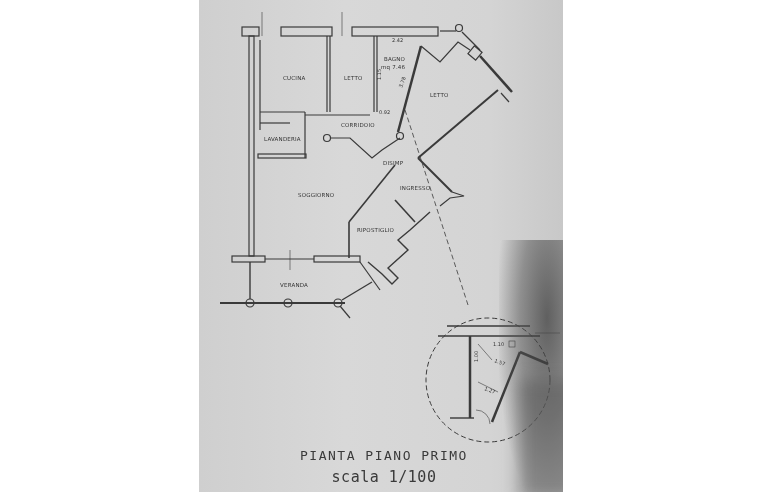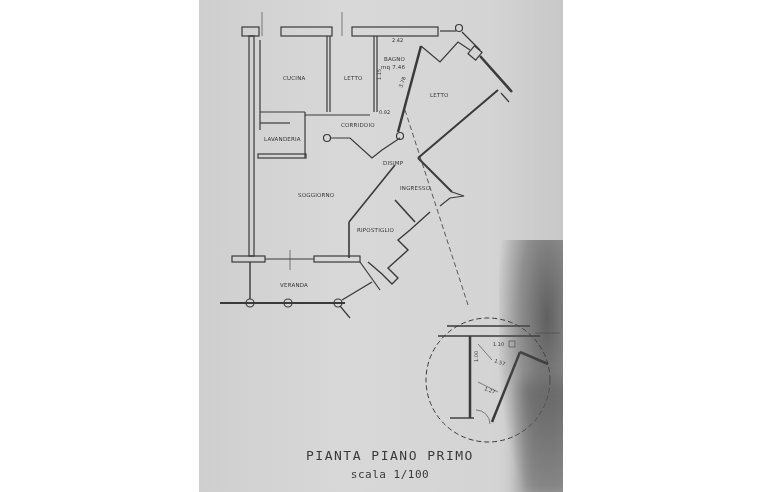--- a/index.html
+++ b/index.html
@@ -5,23 +5,23 @@
   html,body{margin:0;padding:0;background:#ffffff;}
   body{width:764px;height:492px;position:relative;overflow:hidden;font-family:"DejaVu Sans",sans-serif;}
   .paper{position:absolute;left:199px;top:0;width:364px;height:492px;
     background:linear-gradient(90deg,#cfcfcf 0%,#d8d8d8 40%,#d4d4d4 80%,#c8c8c8 100%);overflow:hidden;}
   .shadow{position:absolute;left:300px;top:240px;width:80px;height:260px;
     background:radial-gradient(ellipse at 60% 30%, rgba(60,60,60,0.75) 0%, rgba(80,80,80,0.5) 40%, rgba(120,120,120,0) 75%);}
   .shadow2{position:absolute;left:320px;top:380px;width:60px;height:120px;background:rgba(90,90,90,0.55);filter:blur(8px);}
   svg{position:absolute;left:0;top:0;}
   .room{font-size:5.5px;fill:#333;letter-spacing:0.2px;}
   .dim{font-size:5px;fill:#333;}
-  .title{position:absolute;left:16px;width:350px;text-align:center;color:#3a3a3a;font-family:"DejaVu Sans Mono",monospace;}
+  .title{position:absolute;left:10px;width:350px;text-align:center;color:#3a3a3a;font-family:"DejaVu Sans Mono",monospace;}
   .t1{top:448px;font-size:13px;letter-spacing:1.5px;}
-  .t2{top:468px;font-size:11px;letter-spacing:0.5px;}
+  .t2{top:468px;font-size:15px;letter-spacing:0.5px;}
 </style>
 </head>
 <body>
 
 <div class="paper">
   <svg width="364" height="492" viewBox="199 0 364 492">
     <g stroke="#3a3a3a" fill="none" stroke-width="1.2">
 
       <rect x="242" y="27" width="17" height="9"></rect>
       <rect x="281" y="27" width="51" height="9"></rect>

